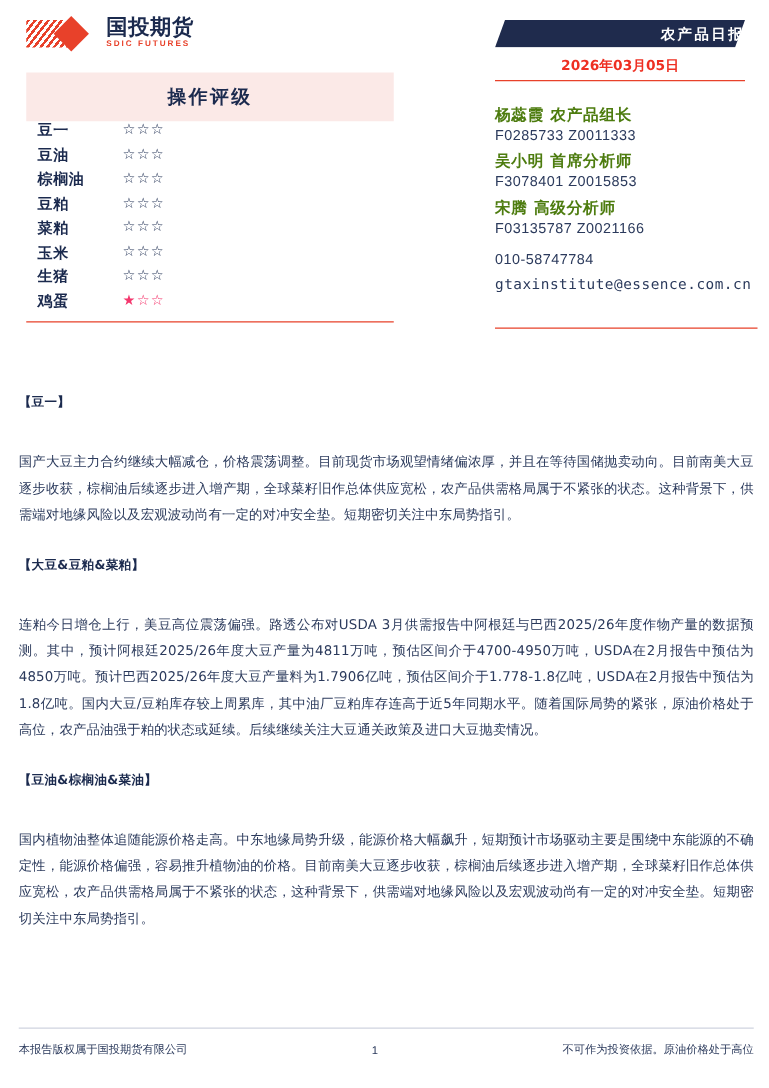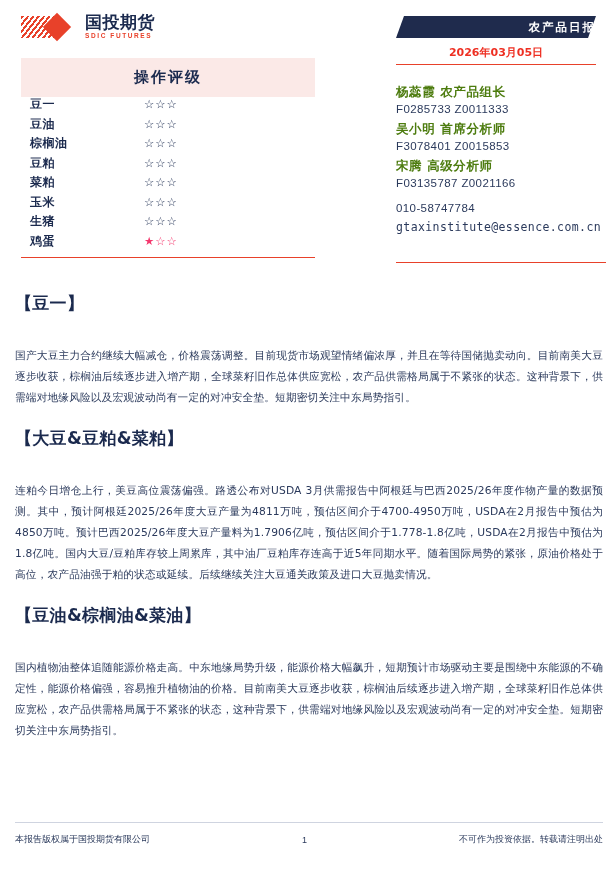--- a/index.html
+++ b/index.html
@@ -55,21 +55,20 @@
   .rating-banner-title {
     font-size: 15px; font-weight: bold; color: #1b2a4e;
     font-family: "DejaVu Sans", sans-serif; letter-spacing: 2px;
   }
 
   
   .rating-list { position: absolute; left: 30px; top: 95px; width: 270px; }
   .rating-row {
     display: flex; align-items: center;
     height: 19.5px;
-    gap: 46px;
   }
   .rating-name {
     width: 68px; font-size: 12px; font-weight: bold;
     color: #1b2a4e; font-family: "DejaVu Sans", sans-serif;
     letter-spacing: 0.5px;
   }
   .rating-stars { font-size: 11.5px; letter-spacing: 1px; line-height: 1; }
   .rating-stars.navy { color: #2b3a5c; }
   .rating-stars.pink { color: #f4376d; }
 
@@ -122,23 +121,23 @@
   }
   .right-underline {
     position: absolute; left: 396px; top: 262px;
     width: 210px; height: 1px; background: #e8412a;
   }
 
   
   .content { position: absolute; left: 15px; top: 292px; width: 588px; }
   .section { margin-bottom: 19px; }
   .section-title {
-    font-size: 17px; font-weight: bold; color: #1b2a4e;
-    font-family: "DejaVu Sans", sans-serif;
-    margin-bottom: 7px; letter-spacing: 0.3px;
+    font-size: 10px; font-weight: bold; color: #1b2a4e;
+    font-family: "DejaVu Sans", sans-serif;
+    margin-bottom: 7px; letter-spacing: 0.3px; margin-top: 23px;
   }
   .section-body {
     font-size: 10.7px; line-height: 21px; color: #2b3a5c;
     font-family: "DejaVu Sans", sans-serif;
     text-align: justify; text-justify: inter-character;
     letter-spacing: 0.15px;
     margin-top: 30px;
   }
 
   
@@ -252,16 +251,16 @@
       <div class="section-title">【豆油&amp;棕榈油&amp;菜油】</div>
       <div class="section-body">国内植物油整体追随能源价格走高。中东地缘局势升级，能源价格大幅飙升，短期预计市场驱动主要是围绕中东能源的不确定性，能源价格偏强，容易推升植物油的价格。目前南美大豆逐步收获，棕榈油后续逐步进入增产期，全球菜籽旧作总体供应宽松，农产品供需格局属于不紧张的状态，这种背景下，供需端对地缘风险以及宏观波动尚有一定的对冲安全垫。短期密切关注中东局势指引。</div>
     </div>
 
   </div>
 
   <div class="footer-rule"></div>
   <div class="footer">
     <span>本报告版权属于国投期货有限公司</span>
     <span class="footer-page">1</span>
-    <span>不可作为投资依据。转载请注明出处</span>
+    <span>不可作为投资依据。原油价格处于高位</span>
   </div>
 
 </div>
 
 </body></html>

